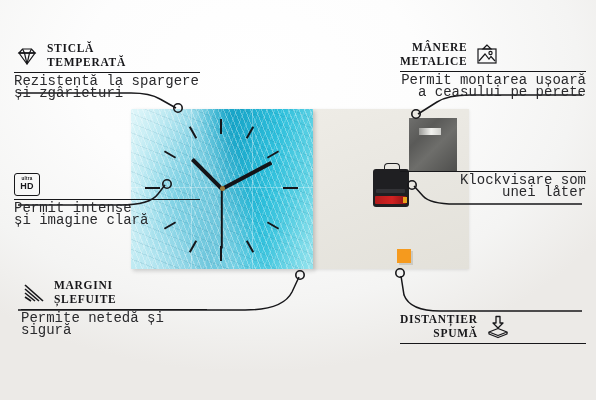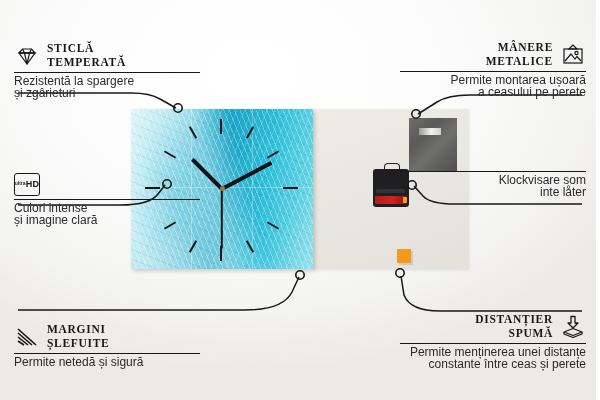--- a/index.html
+++ b/index.html
@@ -182,21 +182,21 @@
     width: 186px;
   }
   .feature.left  { text-align: left; }
   .feature.right { text-align: right; }
   .f-head {
     display: flex;
     align-items: center;
     gap: 7px;
     padding-bottom: 3px;
   }
-  .feature.right .f-head { justify-content: flex-end; }
+  .feature.right .f-head { justify-content: flex-start; }
   .f-icon {
     flex: 0 0 auto;
     width: 26px;
     height: 24px;
     display: flex;
     align-items: center;
     justify-content: center;
     color: #17171a;
   }
   .f-title {
@@ -208,42 +208,42 @@
     color: #17171a;
     text-transform: uppercase;
     white-space: pre-line;
   }
   .f-rule {
     height: 1.3px;
     background: #17171a;
     width: 100%;
   }
   .f-sub {
-    font-family: Liberation Sans, sans-serif;
-    font-size: 12px;
+    font-family: Liberation Mono, monospace;
+    font-size: 14px;
     line-height: 11.5px;
     color: #2a2a2d;
     padding-top: 3px;
     white-space: pre-line;
   }
   
   .f-glass     { left: 14px;  top: 42px;  }
   .f-print     { left: 14px;  top: 172px; }
-  .f-edges     { left: 14px;  top: 279px; margin-top: 44px; }
+  .f-edges     { left: 21px;  top: 279px; }
   .f-handles   { left: 400px; top: 41px;  }
   .f-mechanism { left: 400px; top: 171px; }
   .f-spacer    { left: 400px; top: 277px; margin-top: 36px; }
 
   .hd-badge {
     width: 25px;
     height: 21px;
     border: 1.3px solid #17171a;
     border-radius: 3px;
     display: flex;
-    flex-direction: row;
+    flex-direction: column;
     align-items: center;
     justify-content: center;
     line-height: 1;
   }
   .hd-badge .u {
     font-family: "Liberation Sans", sans-serif;
     font-size: 4.5px;
     font-weight: bold;
     letter-spacing: 0.2px;
   }
@@ -338,21 +338,21 @@
   <div class="feature left f-print">
     <div class="f-head">
       <span class="f-icon">
         <span class="hd-badge">
           <span class="u">ultra</span>
           <span class="hd">HD</span>
         </span>
       </span>
     </div>
     <div class="f-rule"></div>
-    <div class="f-sub">Culori intense
+    <div class="f-sub">Permit intense
 și imagine clară</div>
   </div>
 
   <div class="feature left f-edges">
     <div class="f-head">
       <span class="f-icon">
         <svg width="24" height="20" viewBox="0 0 24 20" fill="none" stroke="#17171a" stroke-width="1.6">
           <path d="M3,2 L21,18"></path>
           <path d="M3,6 L17,18"></path>
           <path d="M3,10 L13,18"></path>
@@ -373,40 +373,38 @@
       <span class="f-icon">
         <svg width="24" height="22" viewBox="0 0 24 22" fill="none" stroke="#17171a" stroke-width="1.2">
           <path d="M12,1 L8,5 L16,5 Z"></path>
           <rect x="3" y="5" width="18" height="14"></rect>
           <path d="M4,17 L10,10 L14,15 L16,12.5 L20,17"></path>
           <circle cx="15.5" cy="9" r="1.6"></circle>
         </svg>
       </span>
     </div>
     <div class="f-rule"></div>
-    <div class="f-sub">Permite montarea ușoară
+    <div class="f-sub">Permit montarea ușoară
 a ceasului pe perete</div>
   </div>
 
   <div class="feature right f-mechanism">
     <div class="f-rule"></div>
     <div class="f-sub">Klockvisare som
-inte låter</div>
+unei låter</div>
   </div>
 
   <div class="feature right f-spacer">
     <div class="f-head">
       <div class="f-title">DISTANȚIER
 SPUMĂ</div>
       <span class="f-icon">
         <svg width="24" height="24" viewBox="0 0 24 24" fill="none" stroke="#17171a" stroke-width="1.3" stroke-linejoin="round">
           <path d="M10,1.5 L14,1.5 L14,8 L17,8 L12,13 L7,8 L10,8 Z"></path>
           <path d="M12,13.5 L21,17 L12,20.5 L3,17 Z"></path>
           <path d="M3,17 L3,19 L12,22.5 L21,19 L21,17"></path>
         </svg>
       </span>
     </div>
     <div class="f-rule"></div>
-    <div class="f-sub">Permite menținerea unei distanțe
-constante între ceas și perete</div>
   </div>
 
 </div>
 
 </body></html>

